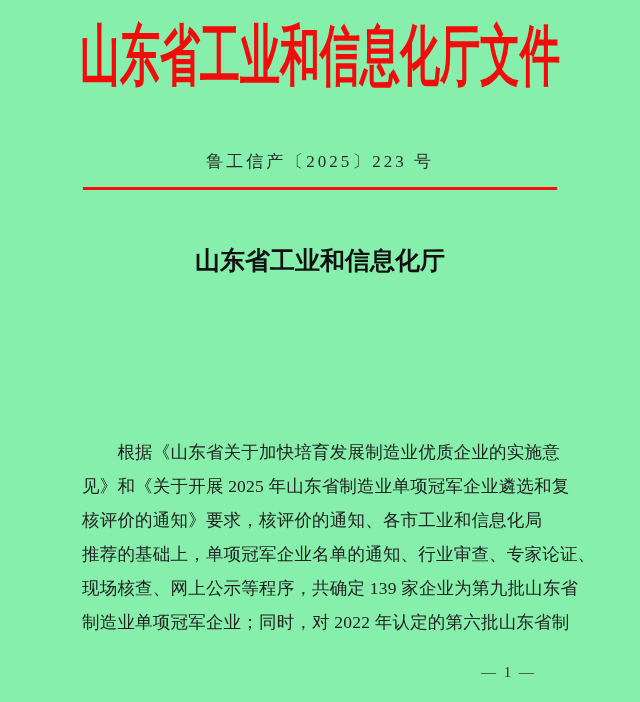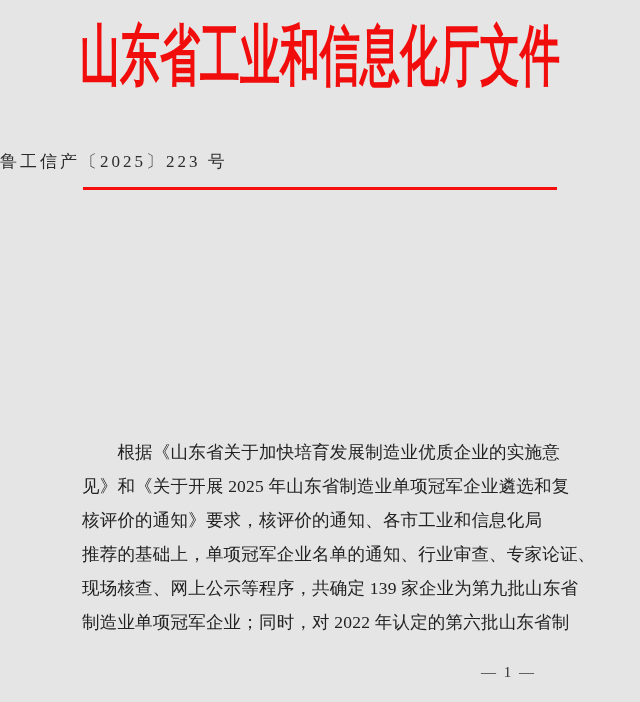--- a/index.html
+++ b/index.html
@@ -4,21 +4,21 @@
 <style>
   html, body {
     margin: 0;
     padding: 0;
     background: #ffffff;
   }
   .page {
     position: relative;
     width: 640px;
     height: 702px;
-    background: #e5e5e5;
+    background: #86efac;
     overflow: hidden;
     font-family: "Liberation Serif", "DejaVu Serif", serif;
     color: #1a1a1a;
   }
   
   .banner-wrap {
     position: absolute;
     top: 24px;
     left: 0;
     width: 640px;
@@ -33,21 +33,21 @@
     transform: scale(1.0, 1.65);
     transform-origin: top center;
     white-space: nowrap;
   }
   
   .doc-number {
     position: absolute;
     top: 150px;
     left: 0;
     width: 640px;
-    text-align: left;
+    text-align: center;
     font-size: 17px;
     letter-spacing: 3px;
     color: #2b2b2b;
   }
   
   .red-rule {
     position: absolute;
     top: 187px;
     left: 83px;
     width: 474px;
@@ -99,20 +99,21 @@
 
   <div class="banner-wrap">
     <span class="banner" style="color: rgb(242, 13, 13);">山东省工业和信息化厅文件</span>
   </div>
 
   <div class="doc-number">鲁工信产〔2025〕223 号</div>
 
   <div class="red-rule" style="background: rgb(247, 15, 15);"></div>
 
   <div class="title-block">
+    <div class="title-line">山东省工业和信息化厅</div>
   </div>
 
   <div class="body-block">
     <div class="body-line">　　根据《山东省关于加快培育发展制造业优质企业的实施意</div>
     <div class="body-line">见》和《关于开展 2025 年山东省制造业单项冠军企业遴选和复</div>
     <div class="body-line">核评价的通知》要求，核评价的通知、各市工业和信息化局</div>
     <div class="body-line">推荐的基础上，单项冠军企业名单的通知、行业审查、专家论证、</div>
     <div class="body-line">现场核查、网上公示等程序，共确定 139 家企业为第九批山东省</div>
     <div class="body-line">制造业单项冠军企业；同时，对 2022 年认定的第六批山东省制</div>
   </div>

